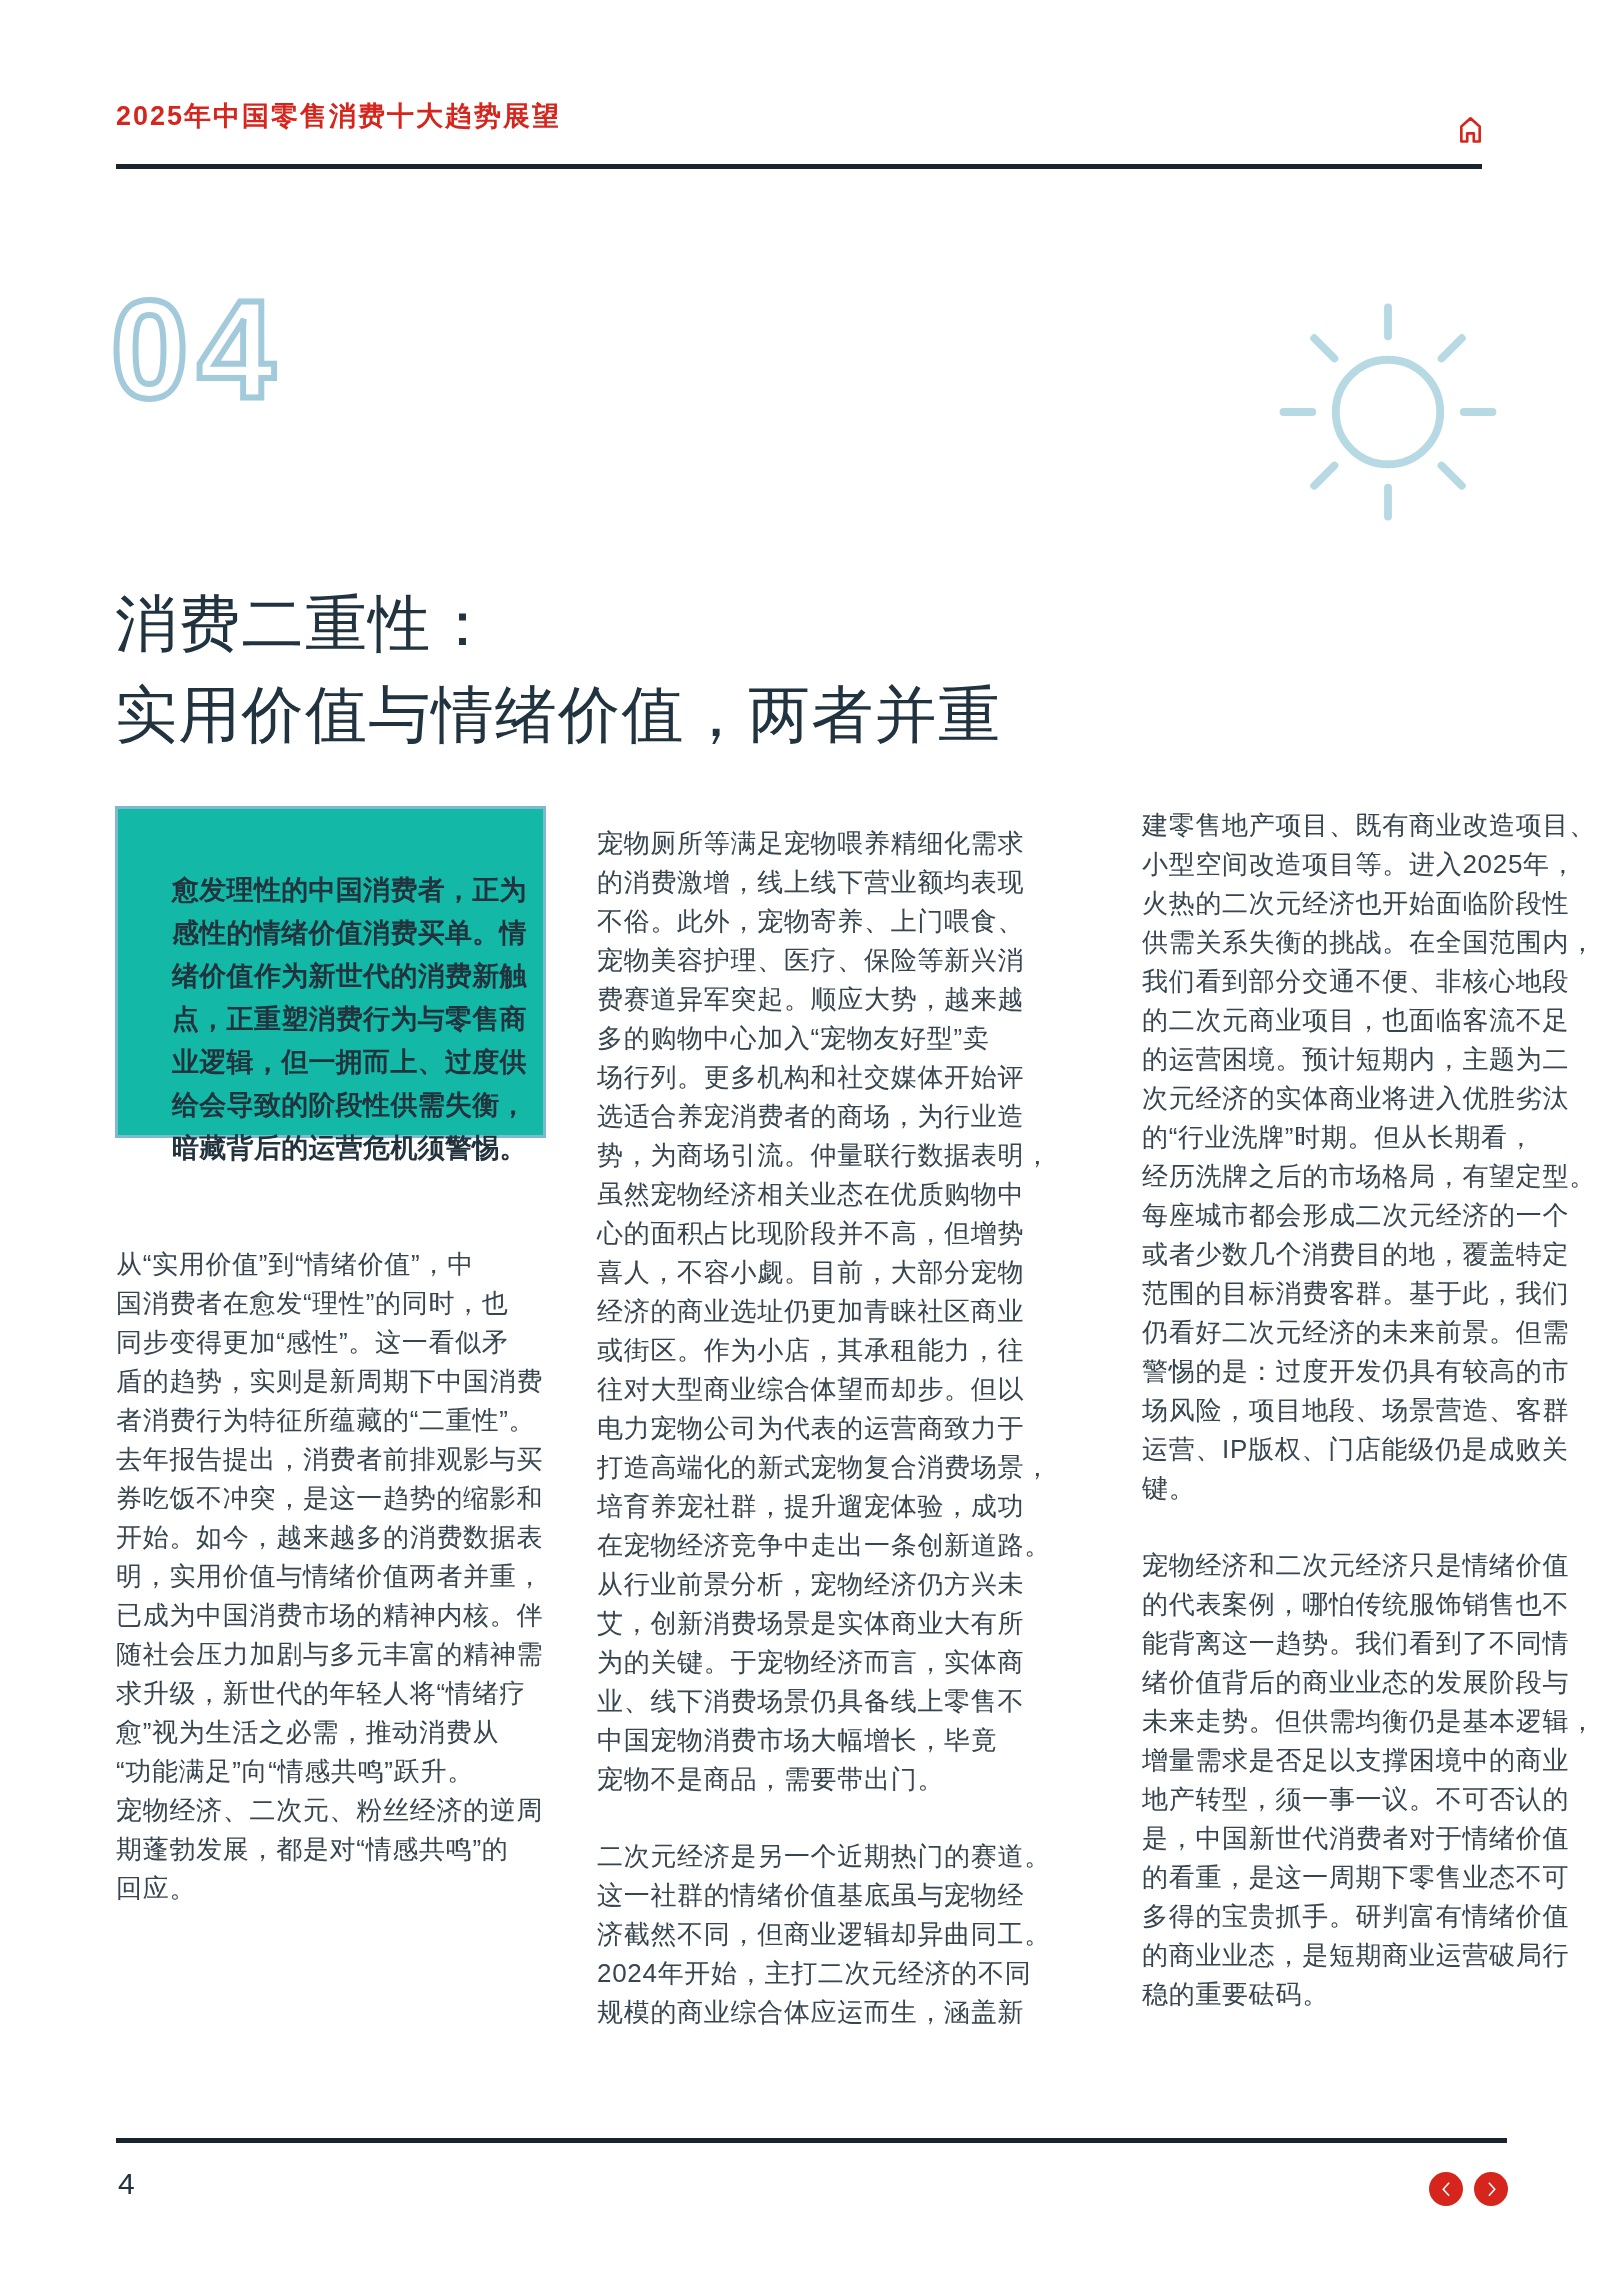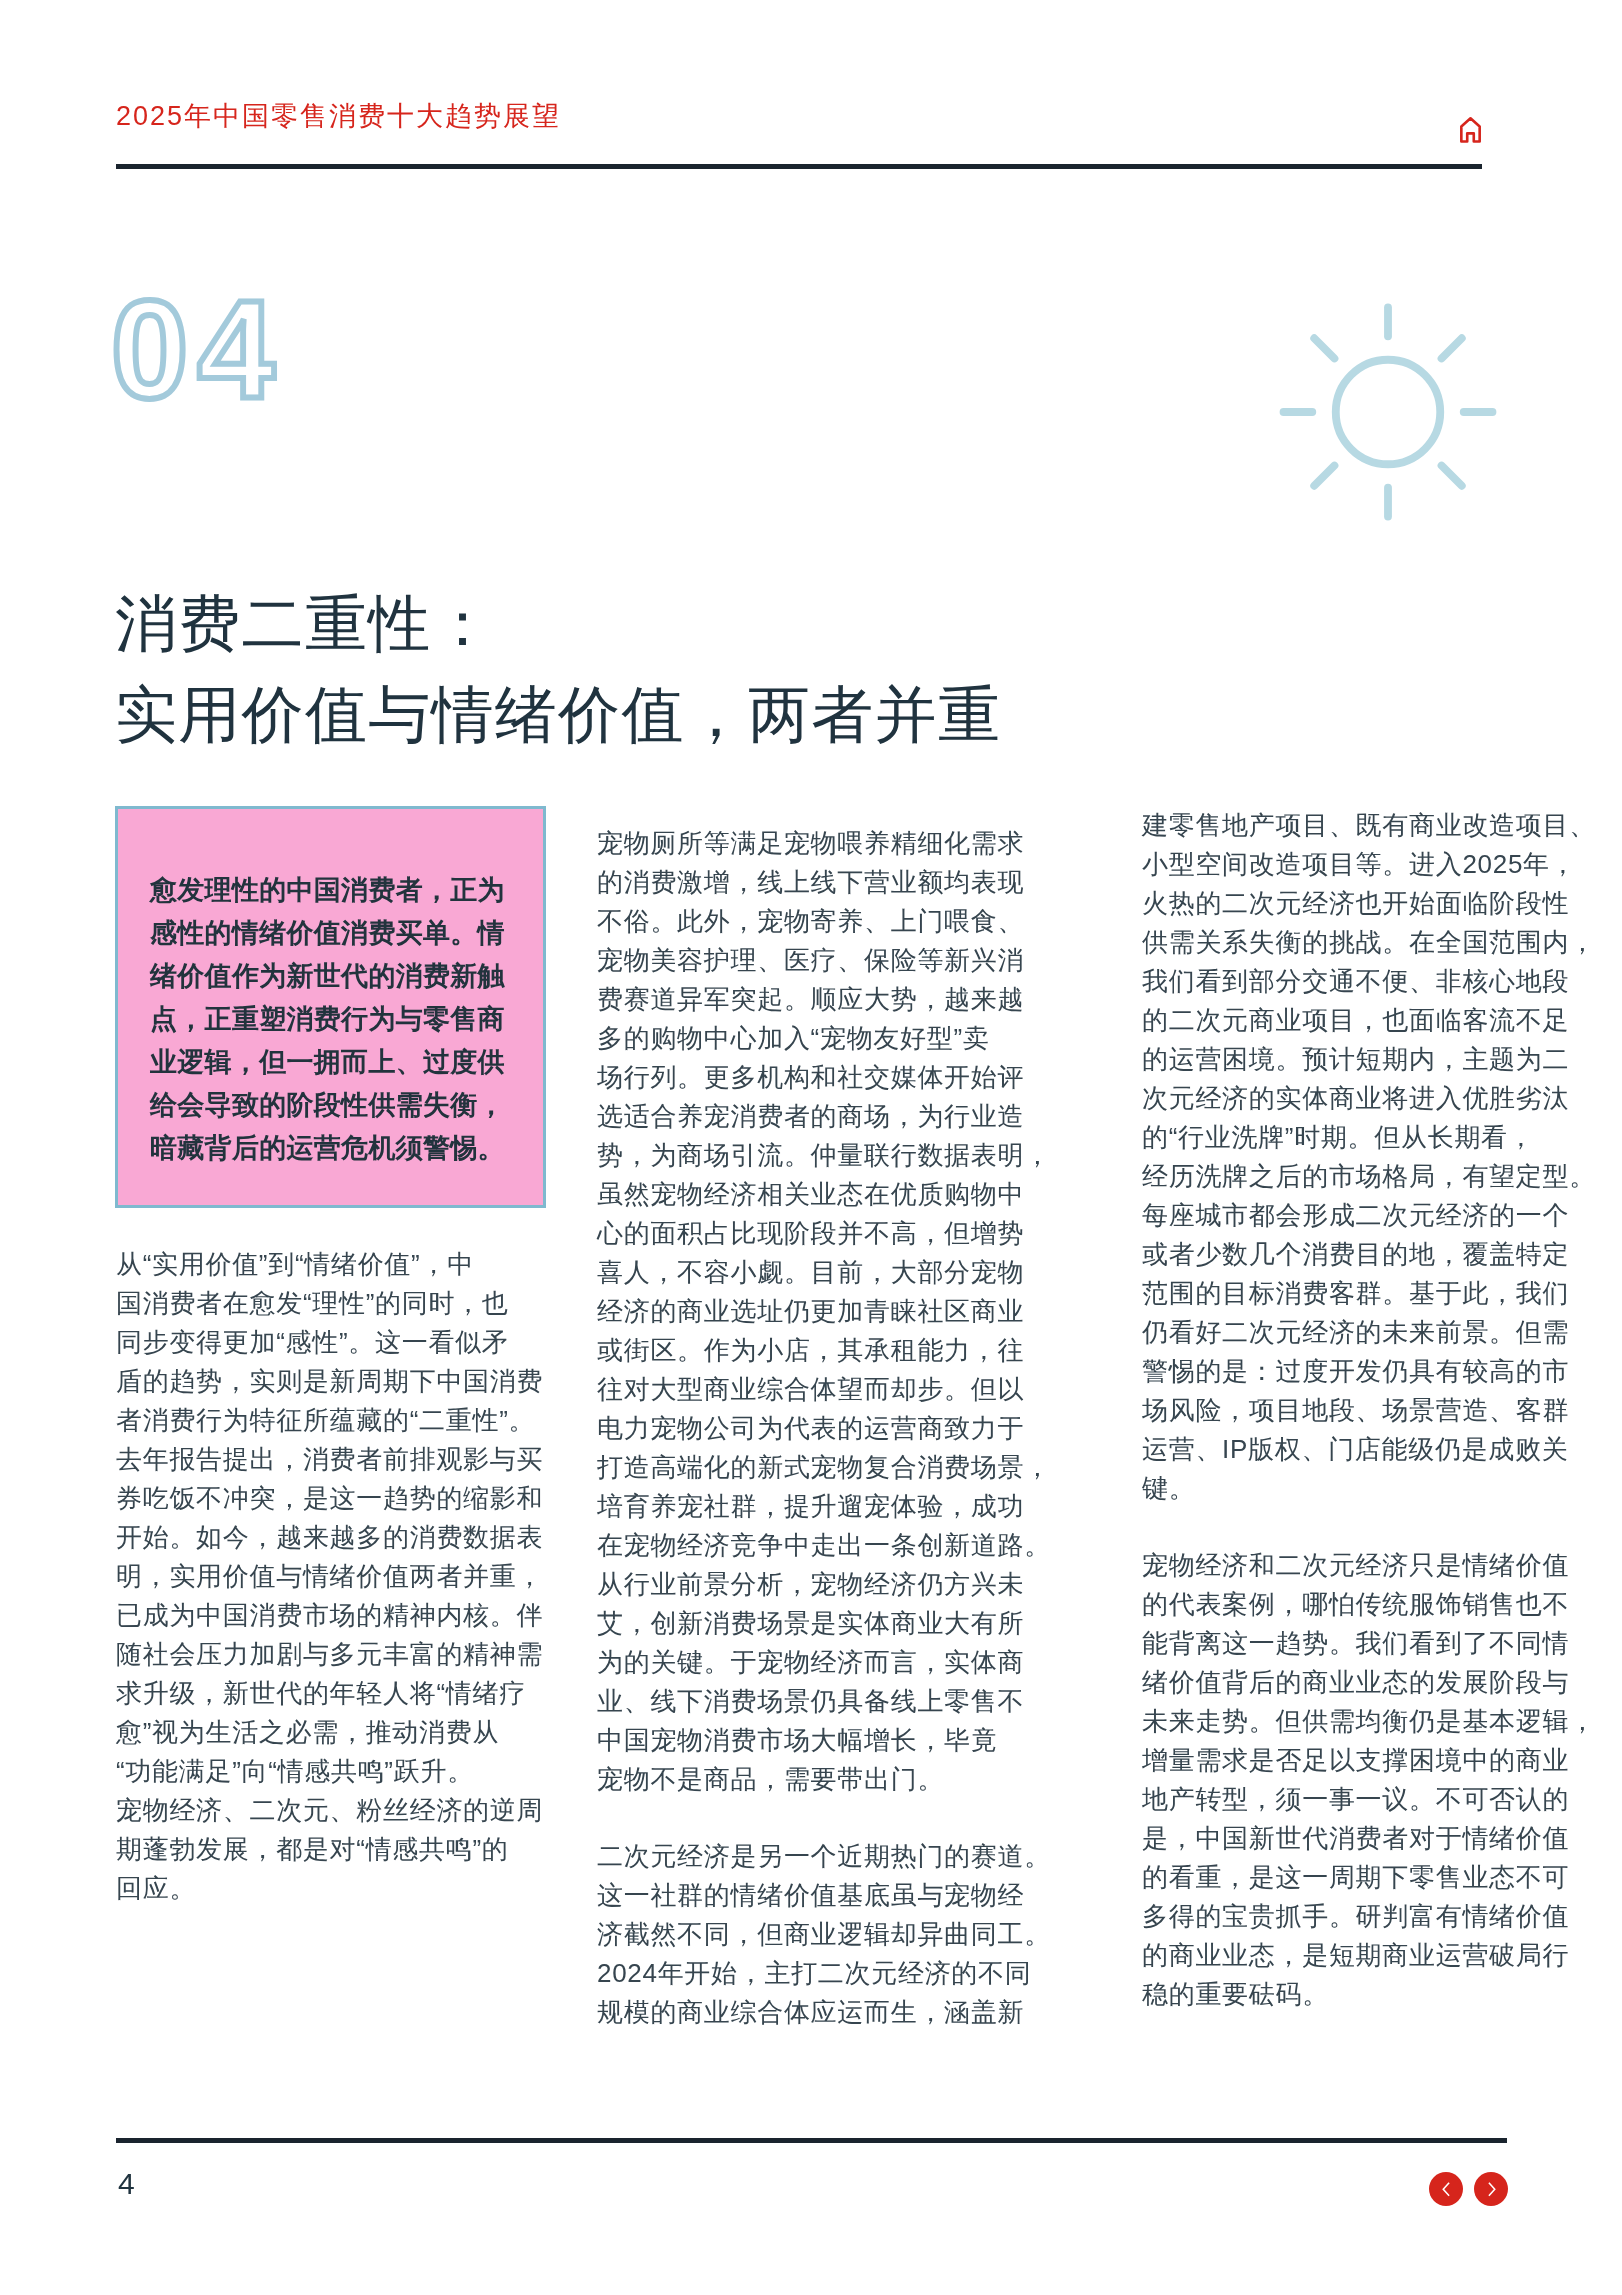--- a/index.html
+++ b/index.html
@@ -10,21 +10,21 @@
     background:#ffffff;
     overflow:hidden;
     font-family:"Liberation Sans", sans-serif;
     -webkit-font-smoothing:antialiased;
   }
   
   .header-title{
     position:absolute; left:116px; top:98px;
     font-size:27px; letter-spacing:2px;
     color:var(--accent-red,#d6251c);
-    font-weight:400; white-space:nowrap;
+    font-weight:700; white-space:nowrap;
   }
   .home-btn{
     position:absolute; left:1458px; top:116px;
     width:25px; height:27.5px; cursor:pointer;
   }
   .header-rule{
     position:absolute; left:116px; top:164px;
     width:1366px; height:4.6px;
     background:var(--rule-dark,#1a242e);
   }
@@ -49,24 +49,24 @@
   }
   .trend-subtitle .tline{
     font-size:62px; line-height:71px; font-weight:400;
     letter-spacing:1.3px; white-space:nowrap;margin-top:20px;
   }
   
   .sun{ position:absolute; left:1277px; top:301px; width:222px; height:222px; }
   
   .highlight-box{
     position:absolute; left:115px; top:806px;
-    width:431px; height:402px; box-sizing:border-box;
+    width:431px; height:332px; box-sizing:border-box;
     border:3.9px solid var(--box-border,#7fb9cf);
-    padding:60px 35px 0 32px;
-    background:#f9a8d4;
+    padding:60px 35px 0 54px;
+    background:#14b8a6;
   }
   .highlight-box .tline{
     font-size:27px; line-height:43px; font-weight:700;
     color:var(--box-text,#22333d); letter-spacing:0.3px;
     white-space:nowrap;
   }
   
   .col{
     position:absolute; width:378px;
     color:var(--body-text,#36454f);

